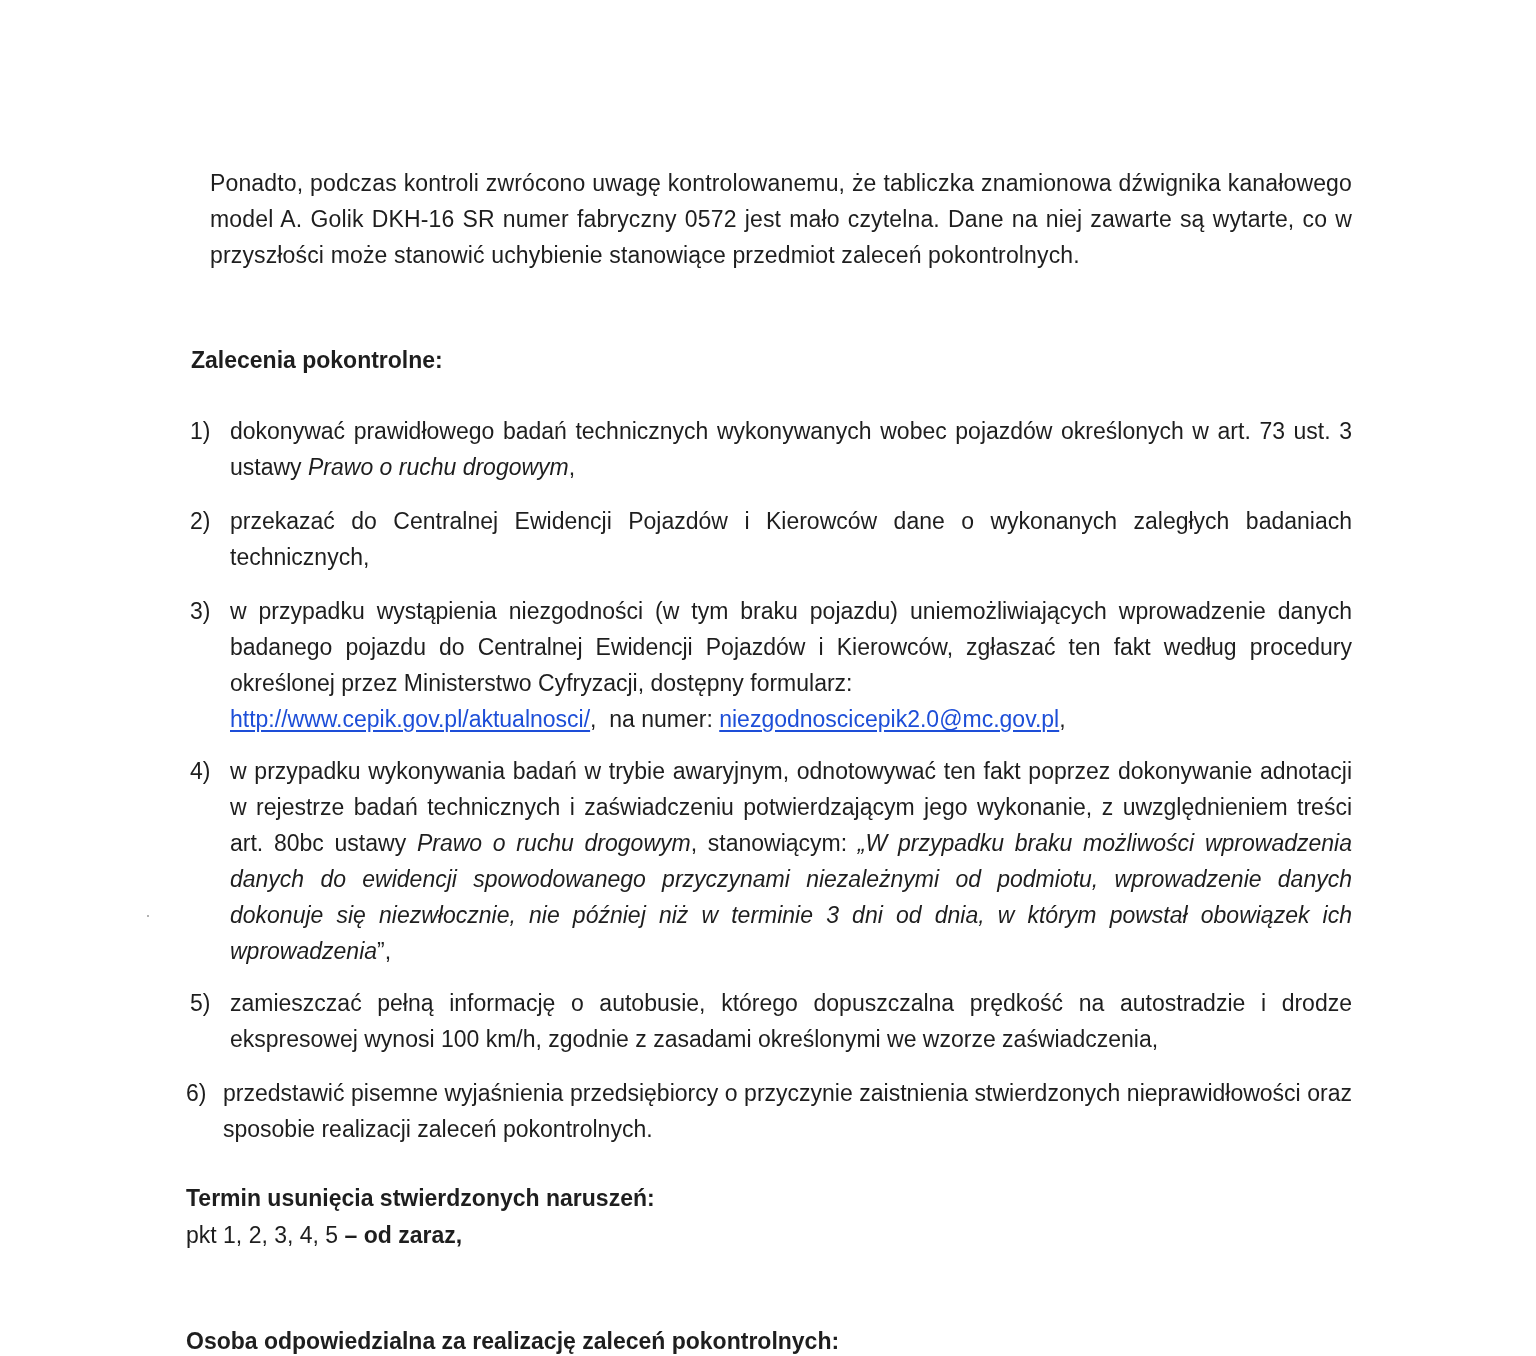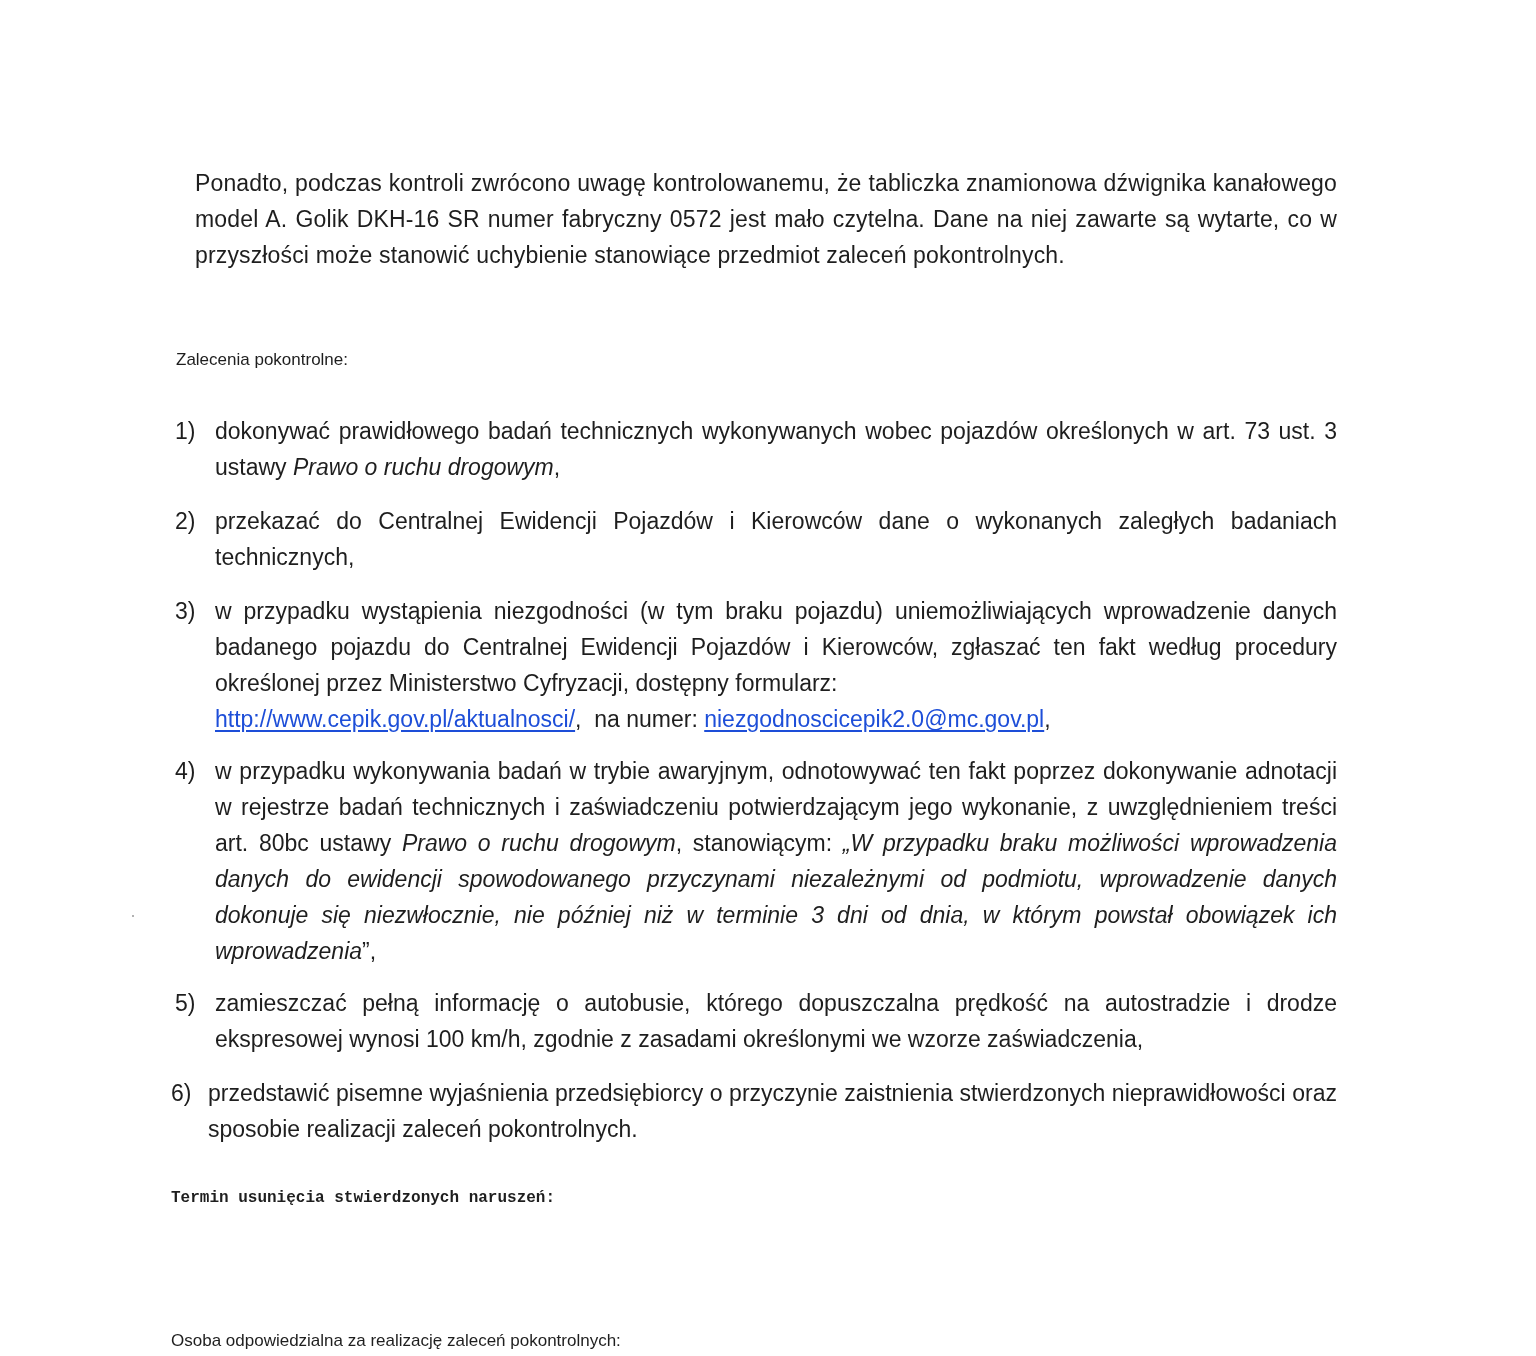--- a/index.html
+++ b/index.html
@@ -1,46 +1,46 @@
 <!DOCTYPE html>
 <html><head>
   <meta charset="utf-8">
   <style>
     html, body { margin: 0; padding: 0; background: #ffffff; }
     body {
       width: 1536px; height: 1356px; position: relative; overflow: hidden;
       font-family: "Liberation Sans", "DejaVu Sans", sans-serif;
       color: #1e1e1e;
     }
-    .page { position: absolute; left: 1px; top: 0; width: 1308px; height: 1356px; }
+    .page { position: absolute; left: 16px; top: 0; width: 1308px; height: 1356px; }
     .intro {
       position: absolute; left: 194px; top: 165px; width: 1142px;
       font-size: 23px; line-height: 36px; text-align: justify;
       letter-spacing: 0.15px;
     }
     .heading {
-      position: absolute; font-weight: normal; font-size: 17px; line-height: 36px; text-align: right;
+      position: absolute; font-weight: bold; font-size: 23px; line-height: 36px; text-align: right;
     }
     .h-zalecenia { left: 175px; top: 342px; }
     .list { position: absolute; left: 170px; top: 413px; width: 1166px; }
     .item { position: relative; font-size: 23px; line-height: 36px; }
     .item .num { position: absolute; left: 4px; top: 0; }
     .item .txt { margin-left: 44px; text-align: justify; }
     .item.i6 .num { left: 0; }
     .item.i6 .txt { margin-left: 37px; }
     .i1 { position: absolute; top: 0; width: 1166px; }
     .i2 { position: absolute; top: 90px; width: 1166px; }
     .i3 { position: absolute; top: 180px; width: 1166px; }
     .i4 { position: absolute; top: 340px; width: 1166px; }
     .i5 { position: absolute; top: 572px; width: 1166px; }
     .i6 { position: absolute; top: 662px; width: 1166px; }
     .it { font-style: italic; }
     .u { text-underline-offset: 3px; }
     .link { text-decoration: underline; text-underline-offset: 3px; color: #1d4ed8; cursor: pointer; }
-    .termin { position: absolute; left: 170px; top: 1180px; font-size: 16px; line-height: 37px; font-family: Liberation Mono, monospace; }
+    .termin { position: absolute; left: 170px; top: 1180px; font-size: 23px; line-height: 37px; }
     .termin .b { font-weight: bold; }
     .h-osoba { left: 170px; top: 1323px; }
     .dot { position: absolute; left: 131px; top: 915px; width: 2px; height: 2px; background: #999; border-radius: 1px; }
   </style>
 </head>
 <body>
 
 <div class="page">
 
   <p class="intro" style="margin:0">Ponadto, podczas kontroli zwrócono uwagę kontrolowanemu, że tabliczka znamionowa dźwignika kanałowego model A. Golik DKH-16 SR numer fabryczny 0572 jest mało czytelna. Dane na niej zawarte są wytarte, co w przyszłości może stanowić uchybienie stanowiące przedmiot zaleceń pokontrolnych.</p>
@@ -84,18 +84,19 @@
 
     <div class="item i6">
       <span class="num">6)</span>
       <div class="txt">przedstawić pisemne wyjaśnienia przedsiębiorcy o przyczynie zaistnienia stwierdzonych nieprawidłowości oraz sposobie realizacji zaleceń pokontrolnych.</div>
     </div>
 
   </div>
 
   <div class="termin">
     <div class="b">Termin usunięcia stwierdzonych naruszeń:</div>
+    <div><span>pkt 1, 2, 3, 4, 5 </span><span class="b">– od zaraz,</span></div>
   </div>
 
   <div class="heading h-osoba">Osoba odpowiedzialna za realizację zaleceń pokontrolnych:</div>
 
   <div class="dot"></div>
 </div>
 
 </body></html>

